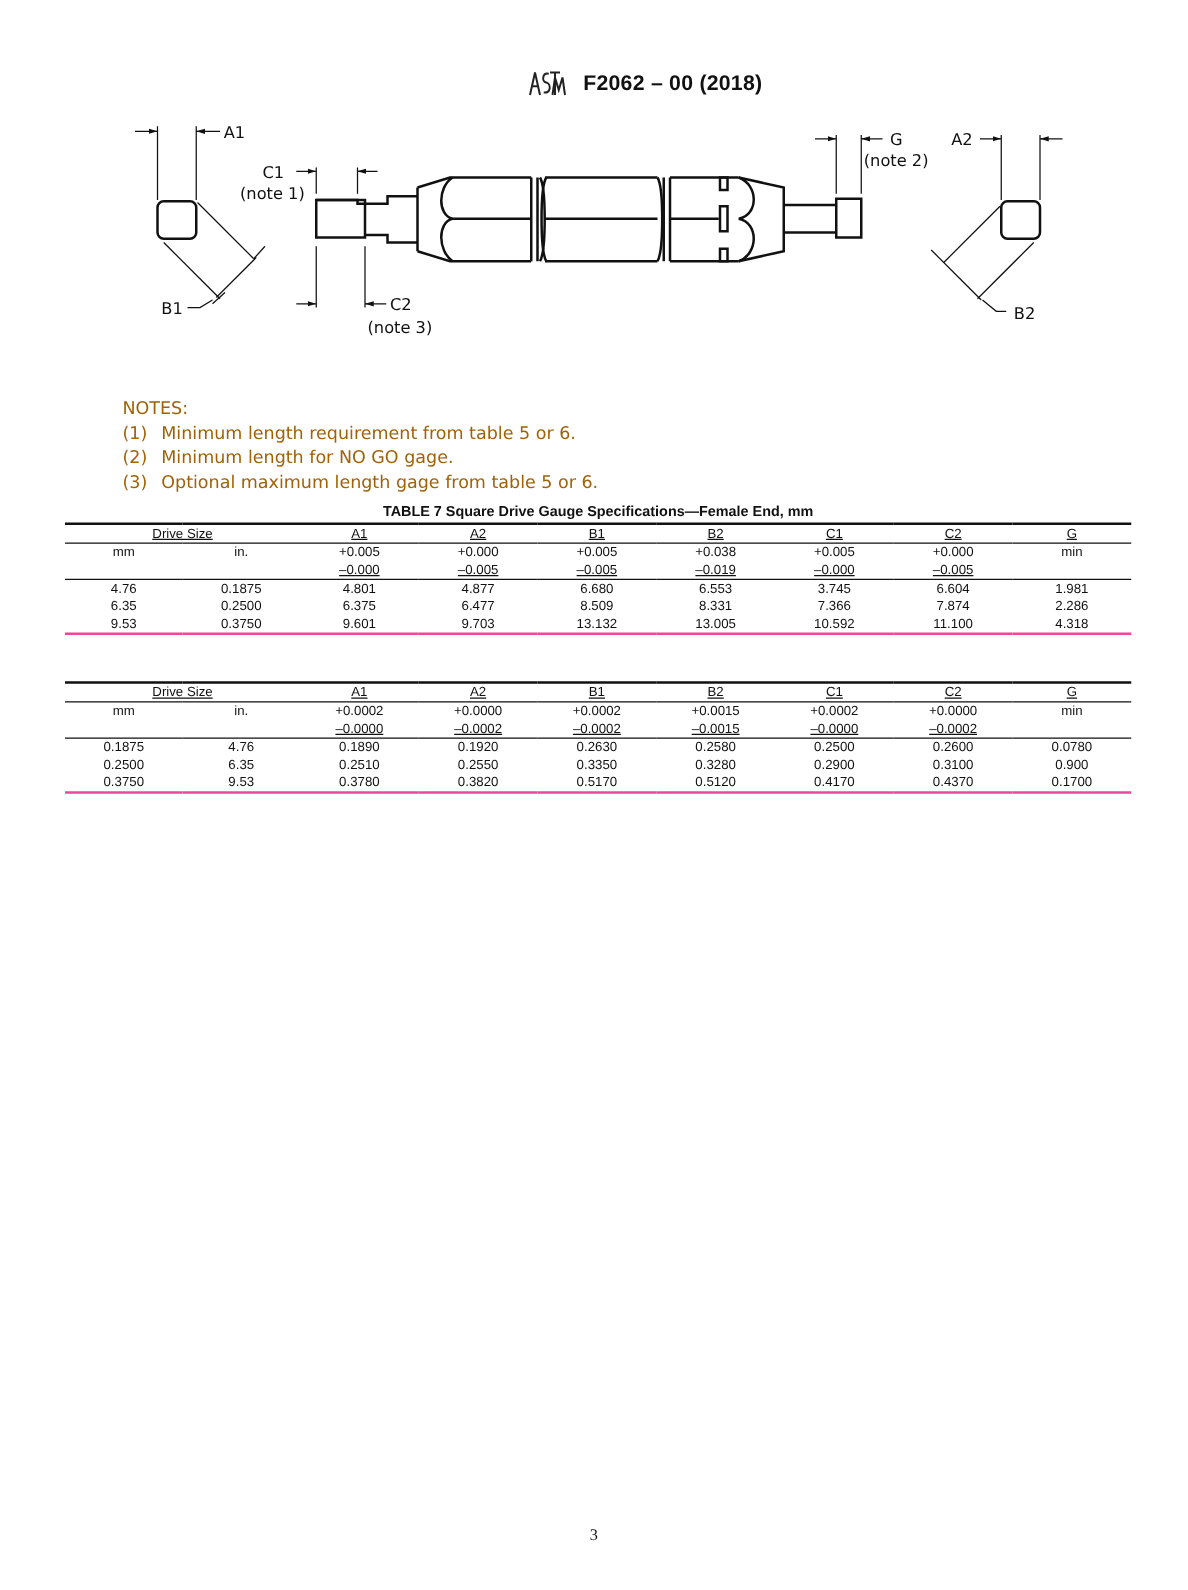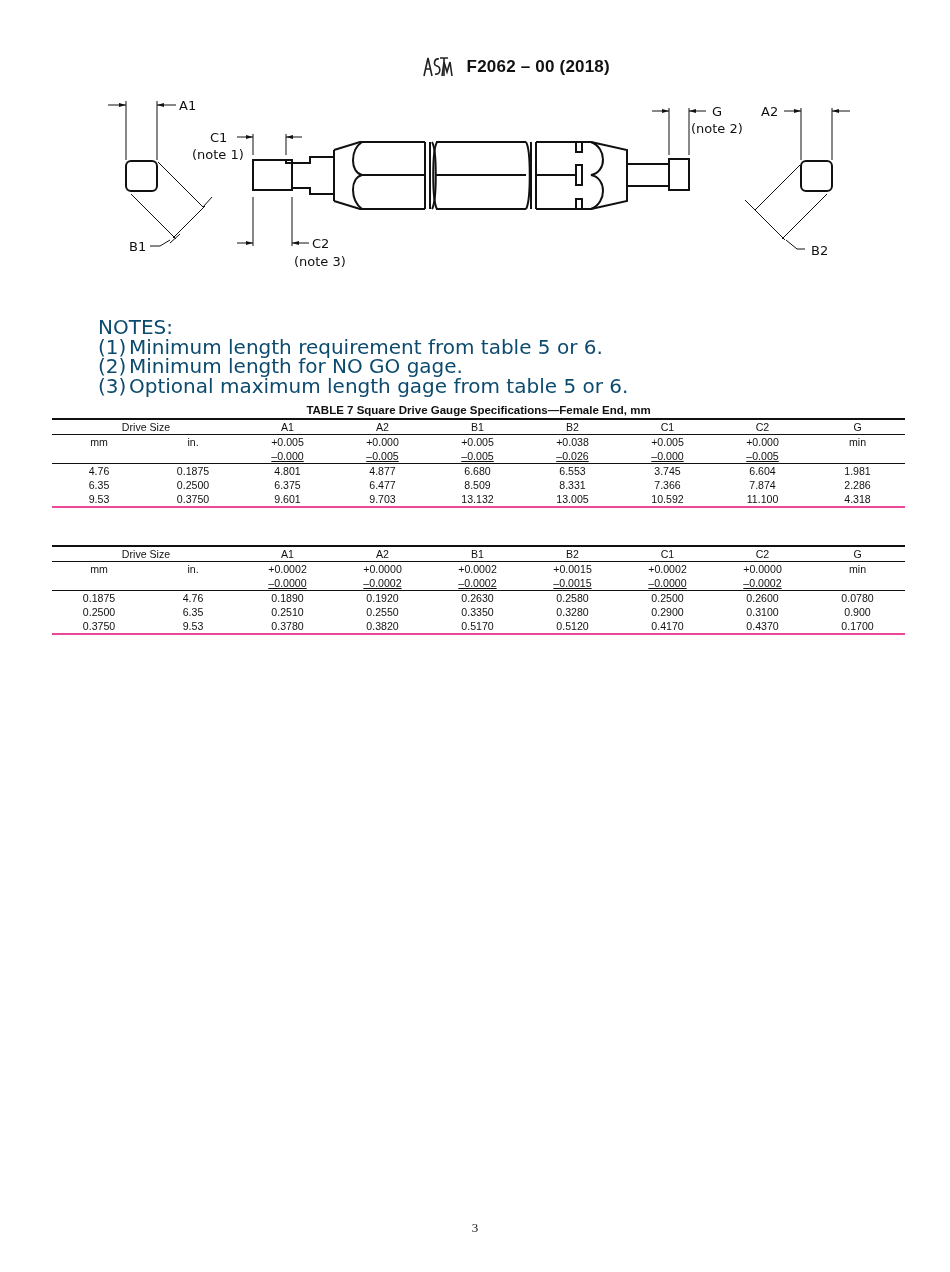--- a/index.html
+++ b/index.html
@@ -6,29 +6,29 @@
     body { width: 950px; height: 1272px; position: relative; overflow: hidden; font-family: "Liberation Sans", sans-serif; color: #111; }
 
     .header { position: absolute; top: 54px; left: 0; width: 950px; text-align: center; height: 30px; margin-left: 40px; }
     .header .logo { display: inline-block; vertical-align: middle; width: 34px; height: 26px; margin-right: 8px; }
     .header .doc-id { display: inline-block; vertical-align: middle; font-weight: bold; font-size: 17px; letter-spacing: 0.2px; }
 
     .figure { position: absolute; top: 92px; left: 0; width: 950px; height: 190px; }
     .figure svg { display: block; }
     .fig-label { font-family: "DejaVu Sans", sans-serif; font-size: 13px; fill: #111; }
 
-    .notes { position: absolute; top: 318px; left: 98px; font-family: "DejaVu Sans", sans-serif; font-size: 20px; line-height: 19.5px; color: #0c4a6e; }
+    .notes { position: absolute; top: 318px; left: 98px; font-family: "DejaVu Sans", sans-serif; font-size: 14px; line-height: 19.5px; color: #a16207; }
     .notes .note-row { white-space: nowrap; }
     .notes .num { display: inline-block; width: 31px; }
 
     .table-block { position: absolute; left: 52px; width: 853px; }
     .table-title { text-align: center; font-weight: bold; font-size: 11.5px; height: 16px; line-height: 16px; }
     table.spec { width: 853px; border-collapse: collapse; font-size: 10.6px; table-layout: fixed; }
     table.spec td { padding: 0; height: 14px; line-height: 14px; text-align: center; white-space: nowrap; }
-    table.spec tr.top-rule td { border-top: 2px solid #111; }
+    table.spec tr.top-rule td { border-top: 2px solid #111; text-decoration: underline; }
     table.spec tr.sep td { border-bottom: 1px solid #111; text-decoration: underline; }
     table.spec tr.last td { border-bottom: 2px solid #ec4899; }
 
     .page-number { position: absolute; top: 1220px; left: 0; width: 950px; text-align: center; font-family: "Liberation Serif", serif; font-size: 13px; }
   </style>
 </head>
 <body>
 
 <div class="header">
   <svg class="logo" viewBox="0 0 34 26">
@@ -178,21 +178,21 @@
       <td>+0.005</td>
       <td>+0.000</td>
       <td>min</td>
     </tr>
     <tr class="sep">
       <td></td>
       <td></td>
       <td>–0.000</td>
       <td>–0.005</td>
       <td>–0.005</td>
-      <td>–0.026</td>
+      <td>–0.019</td>
       <td>–0.000</td>
       <td>–0.005</td>
       <td></td>
     </tr>
     <tr>
       <td>4.76</td>
       <td>0.1875</td>
       <td>4.801</td>
       <td>4.877</td>
       <td>6.680</td>

